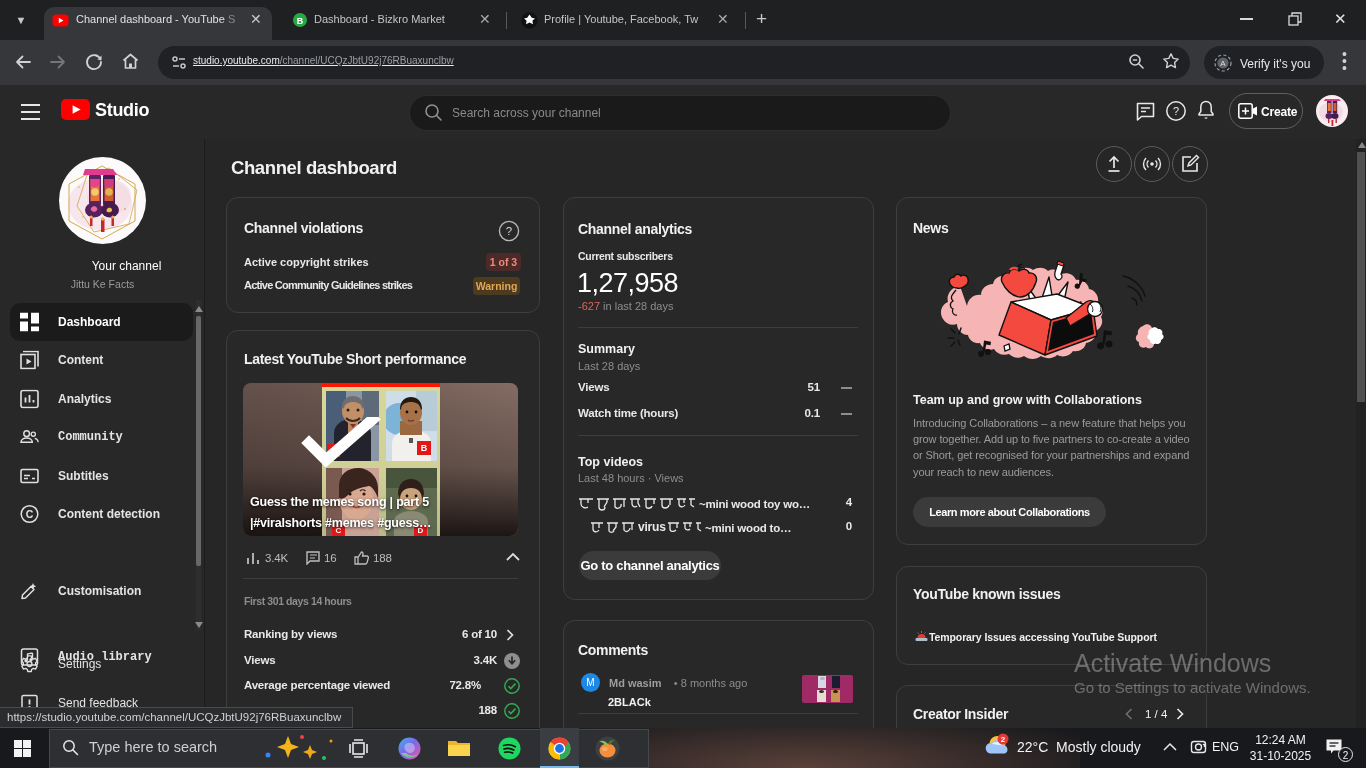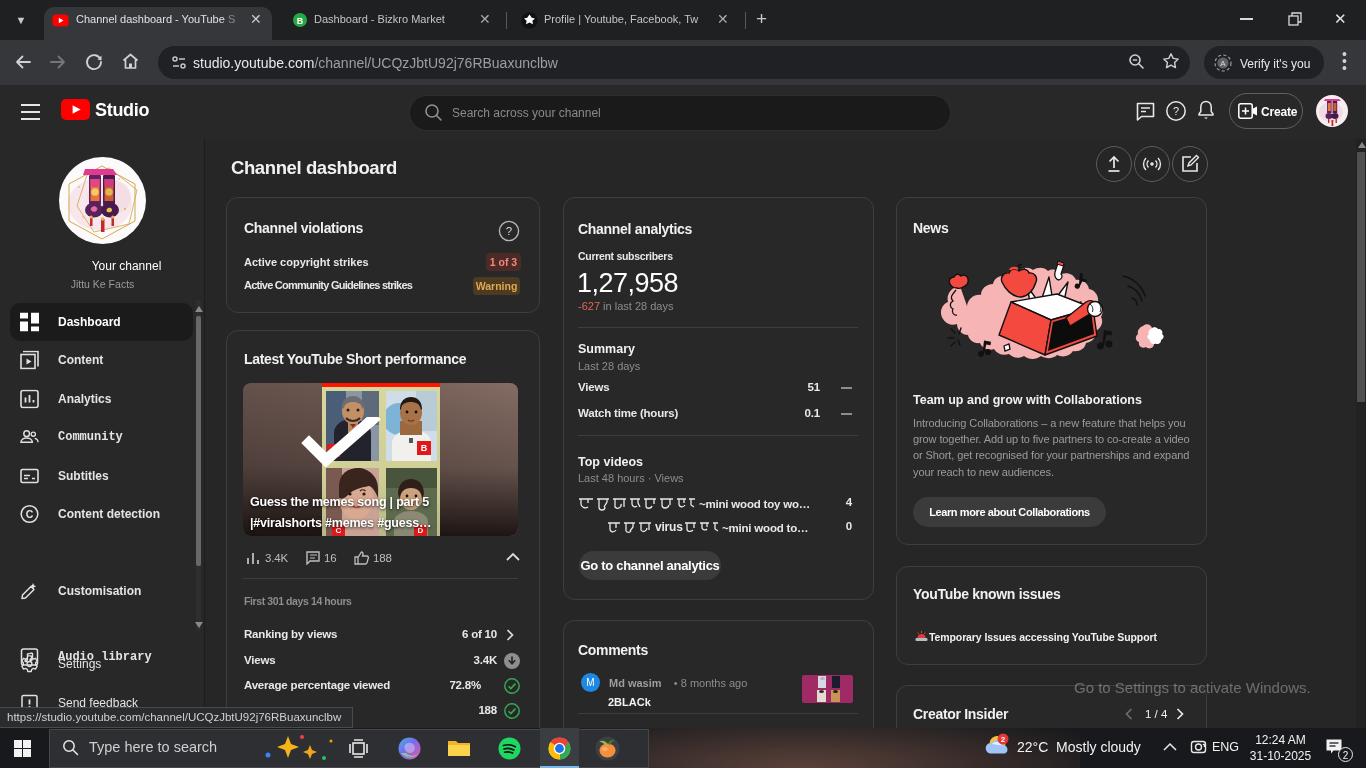--- a/index.html
+++ b/index.html
@@ -85,21 +85,21 @@
 <svg class="abs" style="left:120px;top:51px" width="21" height="21" viewBox="0 0 21 21">
       <path d="M3.5 9.5l7-6 7 6M5.5 8.8V17h10V8.8" fill="none" stroke="#cfd1d4" stroke-width="1.7" stroke-linejoin="round"></path>
       <rect x="9" y="12.5" width="3" height="4.5" fill="#cfd1d4"></rect>
     </svg>
 <div id="omnibox"></div>
 <svg class="abs" style="left:170px;top:54px" width="18" height="18" viewBox="0 0 18 18">
       <circle cx="5" cy="5" r="2" fill="none" stroke="#c4c7ca" stroke-width="1.5"></circle>
       <circle cx="13" cy="12" r="2" fill="none" stroke="#c4c7ca" stroke-width="1.5"></circle>
       <path d="M9 5h6M3 12h6" stroke="#c4c7ca" stroke-width="1.5"></path>
     </svg>
-<div class="abs" style="left:193px;top:55px;font-size:14px;color:#e6e8ea;">studio.youtube.com<span style="color:#9b9fa4">/channel/UCQzJbtU92j76RBuaxunclbw</span></div>
+<div class="abs" style="left:193px;top:55px;font-size:10px;color:#e6e8ea;text-decoration:underline;">studio.youtube.com<span style="color:#9b9fa4">/channel/UCQzJbtU92j76RBuaxunclbw</span></div>
 <svg class="abs" style="left:1128px;top:53px" width="17" height="17" viewBox="0 0 17 17">
       <circle cx="7" cy="7" r="5" fill="none" stroke="#cfd1d4" stroke-width="1.6"></circle>
       <path d="M11 11l4 4" stroke="#cfd1d4" stroke-width="1.6" stroke-linecap="round"></path>
       <path d="M4.8 7h4.4" stroke="#cfd1d4" stroke-width="1.4"></path>
     </svg>
 <svg class="abs" style="left:1162px;top:52px" width="18" height="18" viewBox="0 0 18 18">
       <path d="M9 1.8l2.2 4.6 5 .7-3.6 3.5.9 5-4.5-2.4-4.5 2.4.9-5L1.8 7.1l5-.7z" fill="none" stroke="#cfd1d4" stroke-width="1.4" stroke-linejoin="round"></path>
     </svg>
 <div class="abs" style="left:1204px;top:46px;width:120px;height:33px;border-radius:17px;background:#1f2124;"></div>
 <svg class="abs" style="left:1211px;top:51px" width="24" height="24" viewBox="0 0 24 24">
@@ -469,21 +469,21 @@
           <path d="M52 3h10M54 3v5a3 3 0 0 0 5 2M60 3v4l2 4"></path>
           <path d="M66 3h12M68 3v7c0 3 5 3 6 0M76 3v5"></path>
           <path d="M82 3h13M84 3v6c0 4 6 4 7 0M92 3v6"></path>
           <path d="M99 3h9M101 3v5c0 3 4 4 6 1M106 3v4"></path>
           <path d="M111 3h6M113 3v6l3 2"></path>
         </g>
       </svg>
   <span>~mini wood toy wo…</span>
 </div>
 <div class="abs row13" style="left:578px;top:496px;width:274px;text-align:right;font-weight:bold;">4</div>
-<div class="abs row13" style="left:607px;top:520px;width:280px;font-weight:bold;">
+<div class="abs row13" style="left:590px;top:520px;width:280px;font-weight:bold;">
   <svg style="display:inline-block;vertical-align:-3px" width="112" height="15" viewBox="0 0 112 15">
         <g stroke="#e8e8e8" stroke-width="1.3" fill="none">
           <path d="M1 3h12M3 3v6c0 3 4 4 6 1M9 3v5"></path>
           <path d="M17 3h11M19 3v8a3 3 0 0 0 5 0M26 3v4l-3 4"></path>
           <path d="M32 3h12M34 3v7c2 3 6 1 6-2M42 3v7"></path>
         </g>
         <text x="48" y="11" font-size="12" font-weight="bold" fill="#e8e8e8" font-family="Liberation Sans">virus</text>
         <g stroke="#e8e8e8" stroke-width="1.3" fill="none">
           <path d="M78 3h11M80 3v6c0 3 4 3 6 1M87 3v5"></path>
           <path d="M93 3h9M95 3v5a3 3 0 0 0 5 1M100 3v4"></path>
@@ -574,20 +574,21 @@
 <div class="card" style="left:896px;top:685px;width:311px;height:83px;border-bottom:none;border-radius:12px 12px 0 0;"></div>
 <div class="abs ctitle" style="left:913px;top:706px;">Creator Insider</div>
 <svg class="abs" style="left:1125px;top:708px" width="8" height="12" viewBox="0 0 8 12">
       <path d="M6.5 1l-5 5 5 5" fill="none" stroke="#6e6e6e" stroke-width="1.7"></path>
     </svg>
 <div class="abs" style="left:1145px;top:708px;font-size:11.5px;color:#f1f1f1;">1 / 4</div>
 <svg class="abs" style="left:1176px;top:708px" width="8" height="12" viewBox="0 0 8 12">
       <path d="M1.5 1l5 5-5 5" fill="none" stroke="#e8e8e8" stroke-width="1.7"></path>
     </svg>
 
+<div class="abs" style="left:1074px;top:649px;font-size:25px;color:rgba(255,255,255,0.32);">Activate Windows</div>
 <div class="abs" style="left:1074px;top:679px;font-size:15px;color:rgba(255,255,255,0.32);">Go to Settings to activate Windows.</div>
 
 <div class="abs" style="left:0;top:707px;width:353px;height:21px;background:#2b2c2e;border:1px solid #4a4a4a;border-left:none;font-size:11.5px;color:#cfd1d4;line-height:19px;padding-left:7px;">https://studio.youtube.com/channel/UCQzJbtU92j76RBuaxunclbw</div>
 
 <div id="taskbar"></div>
 <div class="abs" style="left:580px;top:728px;width:500px;height:40px;background:radial-gradient(ellipse 95% 220% at 45% 100%, rgba(110,76,66,0.78), rgba(110,76,66,0) 72%);"></div>
 <svg class="abs" style="left:14px;top:740px" width="17" height="17" viewBox="0 0 17 17">
       <path d="M0 0h8v8H0zM9 0h8v8H9zM0 9h8v8H0zM9 9h8v8H9z" fill="#f2f2f2"></path>
     </svg>
 <div class="abs" style="left:49px;top:729px;width:600px;height:39px;background:#2d2f33;border:1px solid #45474b;"></div>

